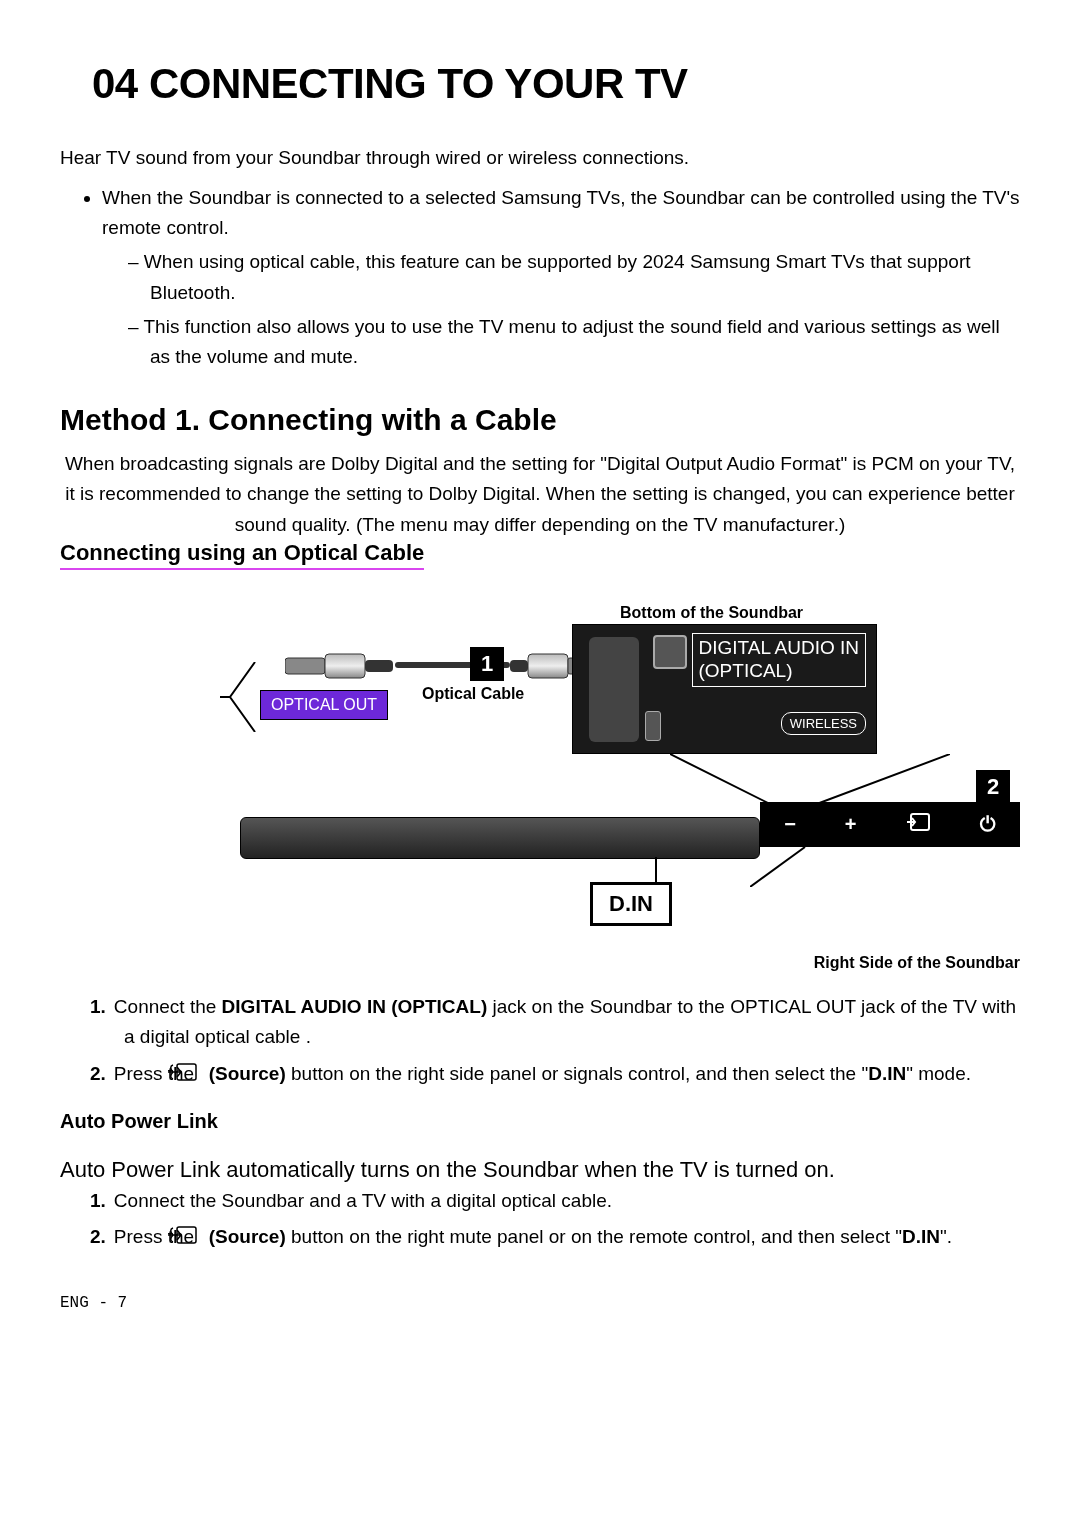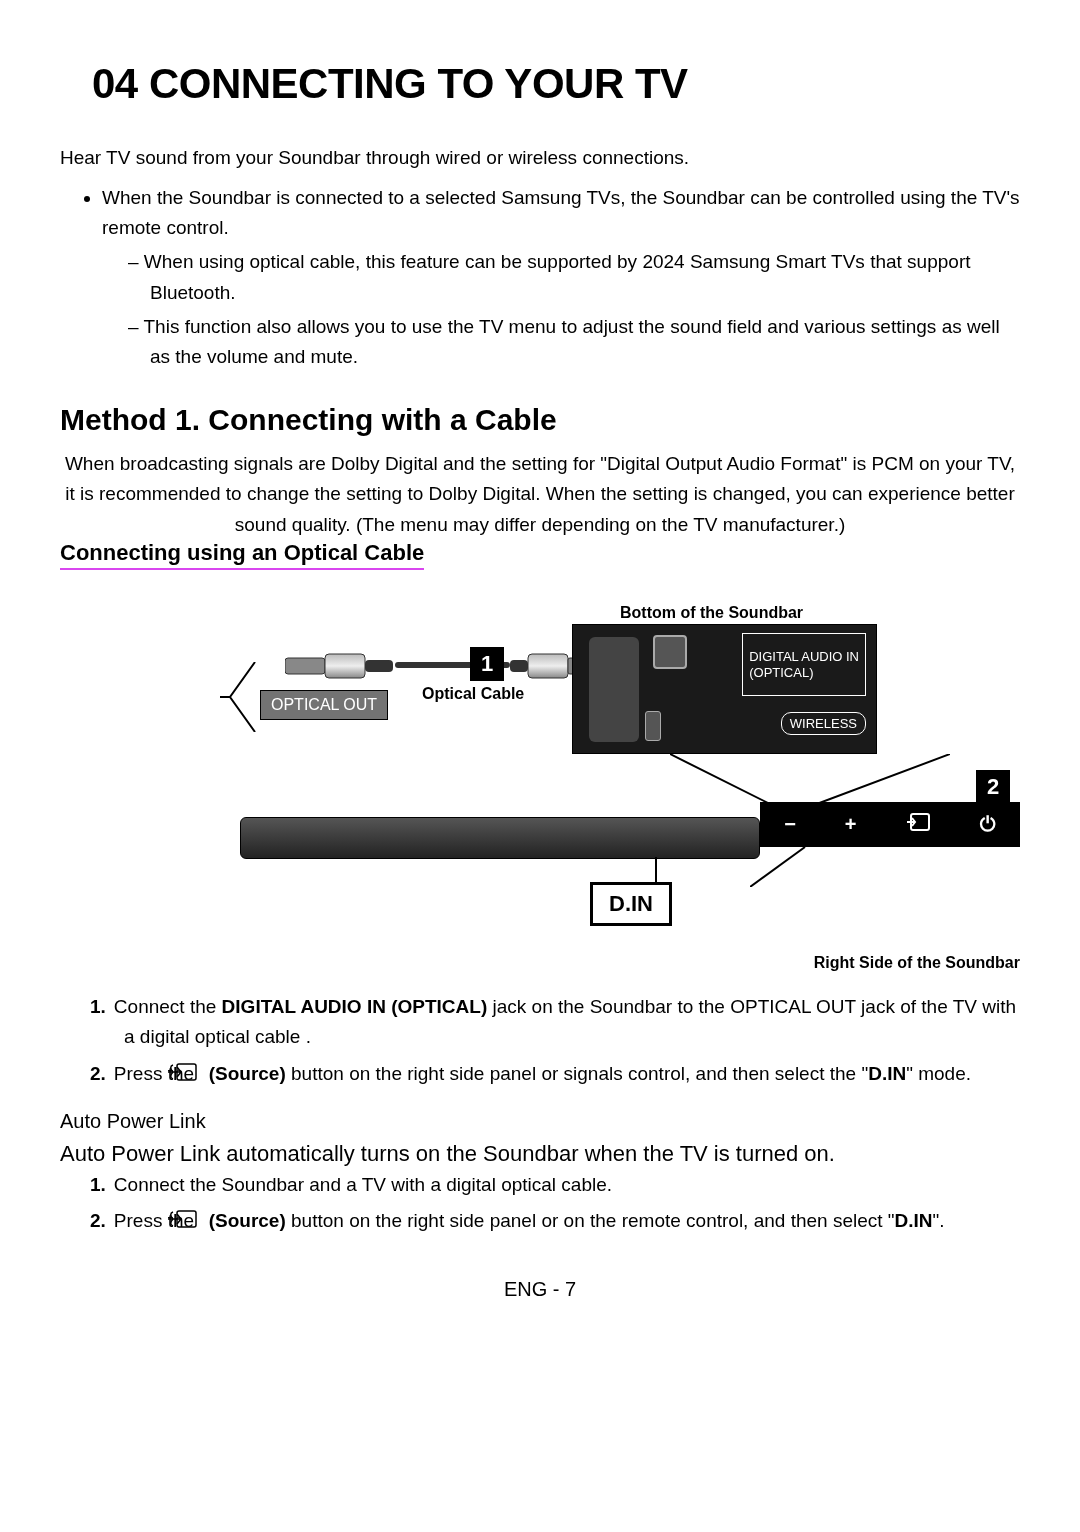--- a/index.html
+++ b/index.html
@@ -129,21 +129,21 @@
     }
     .bracket-svg {
       position: absolute;
       top: 70px;
       left: 160px;
     }
     .optical-out {
       position: absolute;
       top: 98px;
       left: 200px;
-      background: #737373;
+      background: #6d28d9;
       color: #fff;
       padding: 5px 10px;
       font-size: 16px;
       border: 1px solid #000;
     }
     .cable-left {
       position: absolute;
       top: 56px;
       left: 225px;
       width: 108px;
@@ -212,24 +212,24 @@
       height: 34px;
       background: #555;
       border: 2px solid #aaa;
       border-radius: 4px;
     }
     .port-label-top {
       position: absolute;
       top: 8px;
       right: 10px;
       color: #fff;
-      font-size: 13px;
+      font-size: 19px;
       line-height: 1.2;
       border: 1px solid #fff;
-      padding: 15px 6px;
+      padding: 3px 6px;
       margin-left: 23px;
     }
     .port-wireless {
       position: absolute;
       bottom: 12px;
       left: 72px;
       width: 16px;
       height: 30px;
       background: #555;
       border: 1px solid #aaa;
@@ -325,36 +325,36 @@
     }
     .num-list .num {
       font-weight: 700;
       margin-right: 8px;
     }
     .bold {
       font-weight: 700;
     }
     .sub-heading-2 {
       font-size: 20px;
-      font-weight: 400;
-      margin-bottom: 4px;
+      font-weight: 700;
+      margin-bottom: 20px;
     }
     .para {
       font-size: 22px;
       line-height: 1.5;
     }
     .source-icon {
       display: inline-block;
       vertical-align: middle;
       margin: 0 2px;
     }
     .page-num {
-      text-align: center;
-      font-size: 20px;
+      font-size: 16px;
       margin-top: 40px;
+      font-family: Liberation Mono, monospace;
     }
   </style>
 </head>
 <body>
 
 
 
 <h1 class="page-title">04   CONNECTING TO YOUR TV</h1>
 
 <p class="intro">Hear TV sound from your Soundbar through wired or wireless connections.</p>
@@ -475,20 +475,20 @@
 <p class="para">Auto Power Link automatically turns on the Soundbar when the TV is turned on.</p>
 
 <ol class="num-list">
   <li>
     <span class="num">1.</span><span>Connect the Soundbar and a TV with a digital optical cable.</span>
   </li>
   <li>
     <span class="num">2.</span><span>Press the </span><span class="source-icon"><svg width="30" height="18" viewBox="0 0 30 18">
           <rect x="10" y="1" width="19" height="16" rx="2" fill="none" stroke="#000" stroke-width="1.5"></rect>
           <path d="M 1 9 L 14 9 M 10 4 L 14 9 L 10 14 M 6 9 C 3 6 3 3 6 2 M 6 9 C 3 12 3 15 6 16" stroke="#000" stroke-width="1.5" fill="none"></path>
-        </svg></span> <span class="bold">(Source)</span><span> button on the right side panel or on the remote control, and then select "</span><span class="bold">D.IN</span><span>".</span>
+        </svg></span> <span class="bold">(Source)</span><span> button on the right mute panel or on the remote control, and then select "</span><span class="bold">D.IN</span><span>".</span>
   </li>
 </ol>
 
 <div class="page-num">ENG - 7</div>
 
 
 
 
 </body></html>

